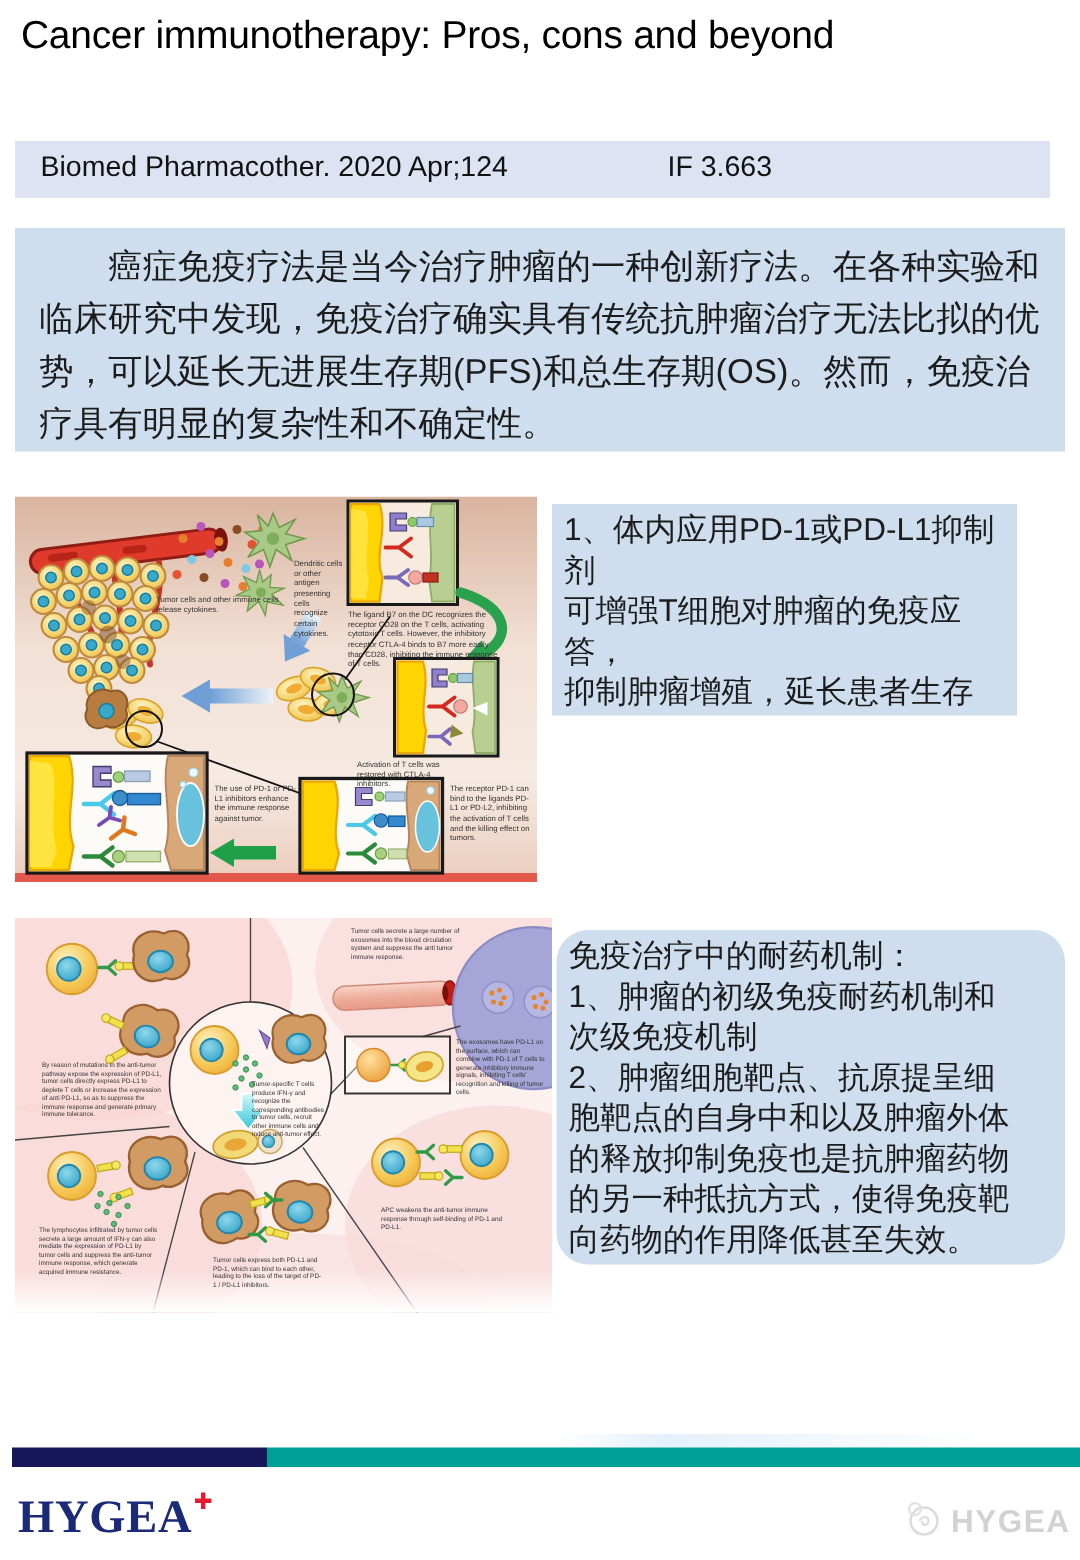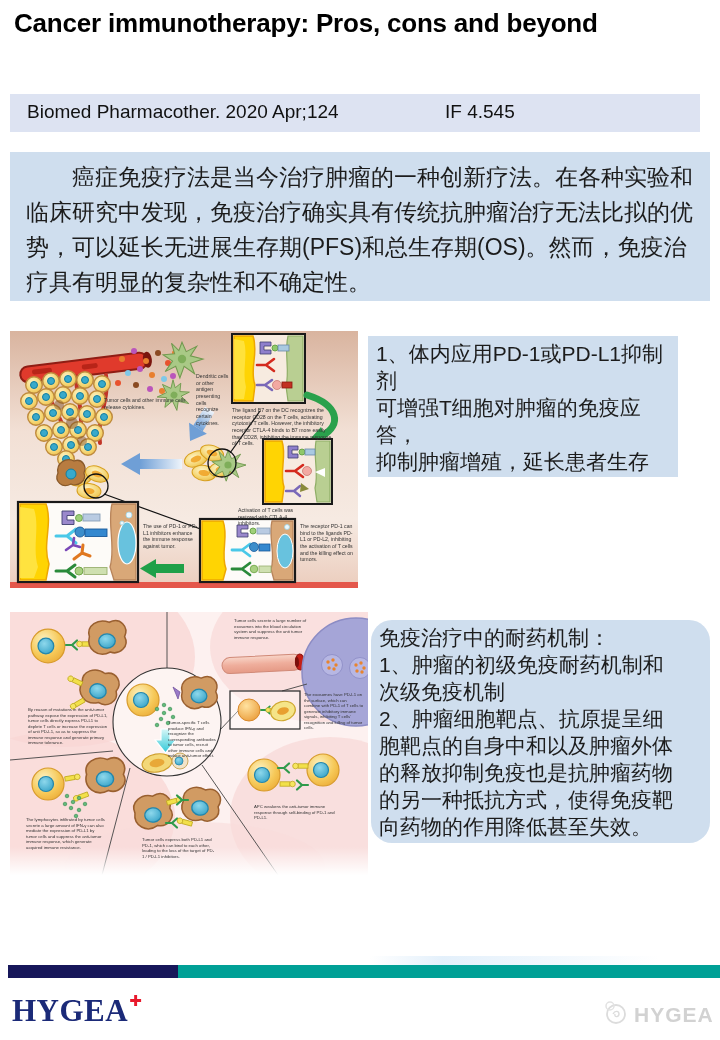--- a/index.html
+++ b/index.html
@@ -1,19 +1,19 @@
 <!DOCTYPE html>
 <html><head>
 <meta charset="utf-8">
 <style>
   html,body{margin:0;padding:0;background:#ffffff;}
   #slide{position:relative;width:720px;height:1040px;background:#ffffff;overflow:hidden;
          font-family:"Liberation Sans",sans-serif;}
 
-  .title{position:absolute;left:14px;top:8px;width:690px;font-size:26px;font-weight:bold;
+  .title{position:absolute;left:14px;top:8px;width:690px;font-size:26px;font-weight:normal;
          color:#000;letter-spacing:-0.2px;}
 
   .cite-bar{position:absolute;left:10px;top:94px;width:690px;height:38px;background:#dde3f2;}
   .cite-ref{position:absolute;left:17px;top:7px;font-size:19px;color:#111;}
   .cite-if{position:absolute;left:435px;top:7px;font-size:19px;color:#111;}
 
   .summary{position:absolute;left:10px;top:152px;width:700px;height:149px;background:#cfdeee;
            box-sizing:border-box;padding:8px 16px 0 16px;font-size:23px;line-height:35px;
            color:#1c1c1c;text-indent:2em;overflow:hidden;}
 
@@ -58,21 +58,21 @@
 </style>
 </head>
 <body>
 
 <div id="slide">
 
   <div class="title">Cancer immunotherapy: Pros, cons and beyond</div>
 
   <div class="cite-bar">
     <span class="cite-ref">Biomed Pharmacother. 2020 Apr;124</span>
-    <span class="cite-if">IF 4.545</span>
+    <span class="cite-if">IF 3.663</span>
   </div>
 
   <div class="summary">癌症免疫疗法是当今治疗肿瘤的一种创新疗法。在各种实验和临床研究中发现，免疫治疗确实具有传统抗肿瘤治疗无法比拟的优势，可以延长无进展生存期(PFS)和总生存期(OS)。然而，免疫治疗具有明显的复杂性和不确定性。</div>
 
   <div class="fig" id="fig1">
     <svg width="348" height="257" viewBox="0 0 348 257">
       <defs>
         <linearGradient id="f1bg" x1="0" y1="0" x2="0" y2="1">
           <stop offset="0" stop-color="#d9b49f"></stop>
             <stop offset="0.4" stop-color="#f2e0d5"></stop>

